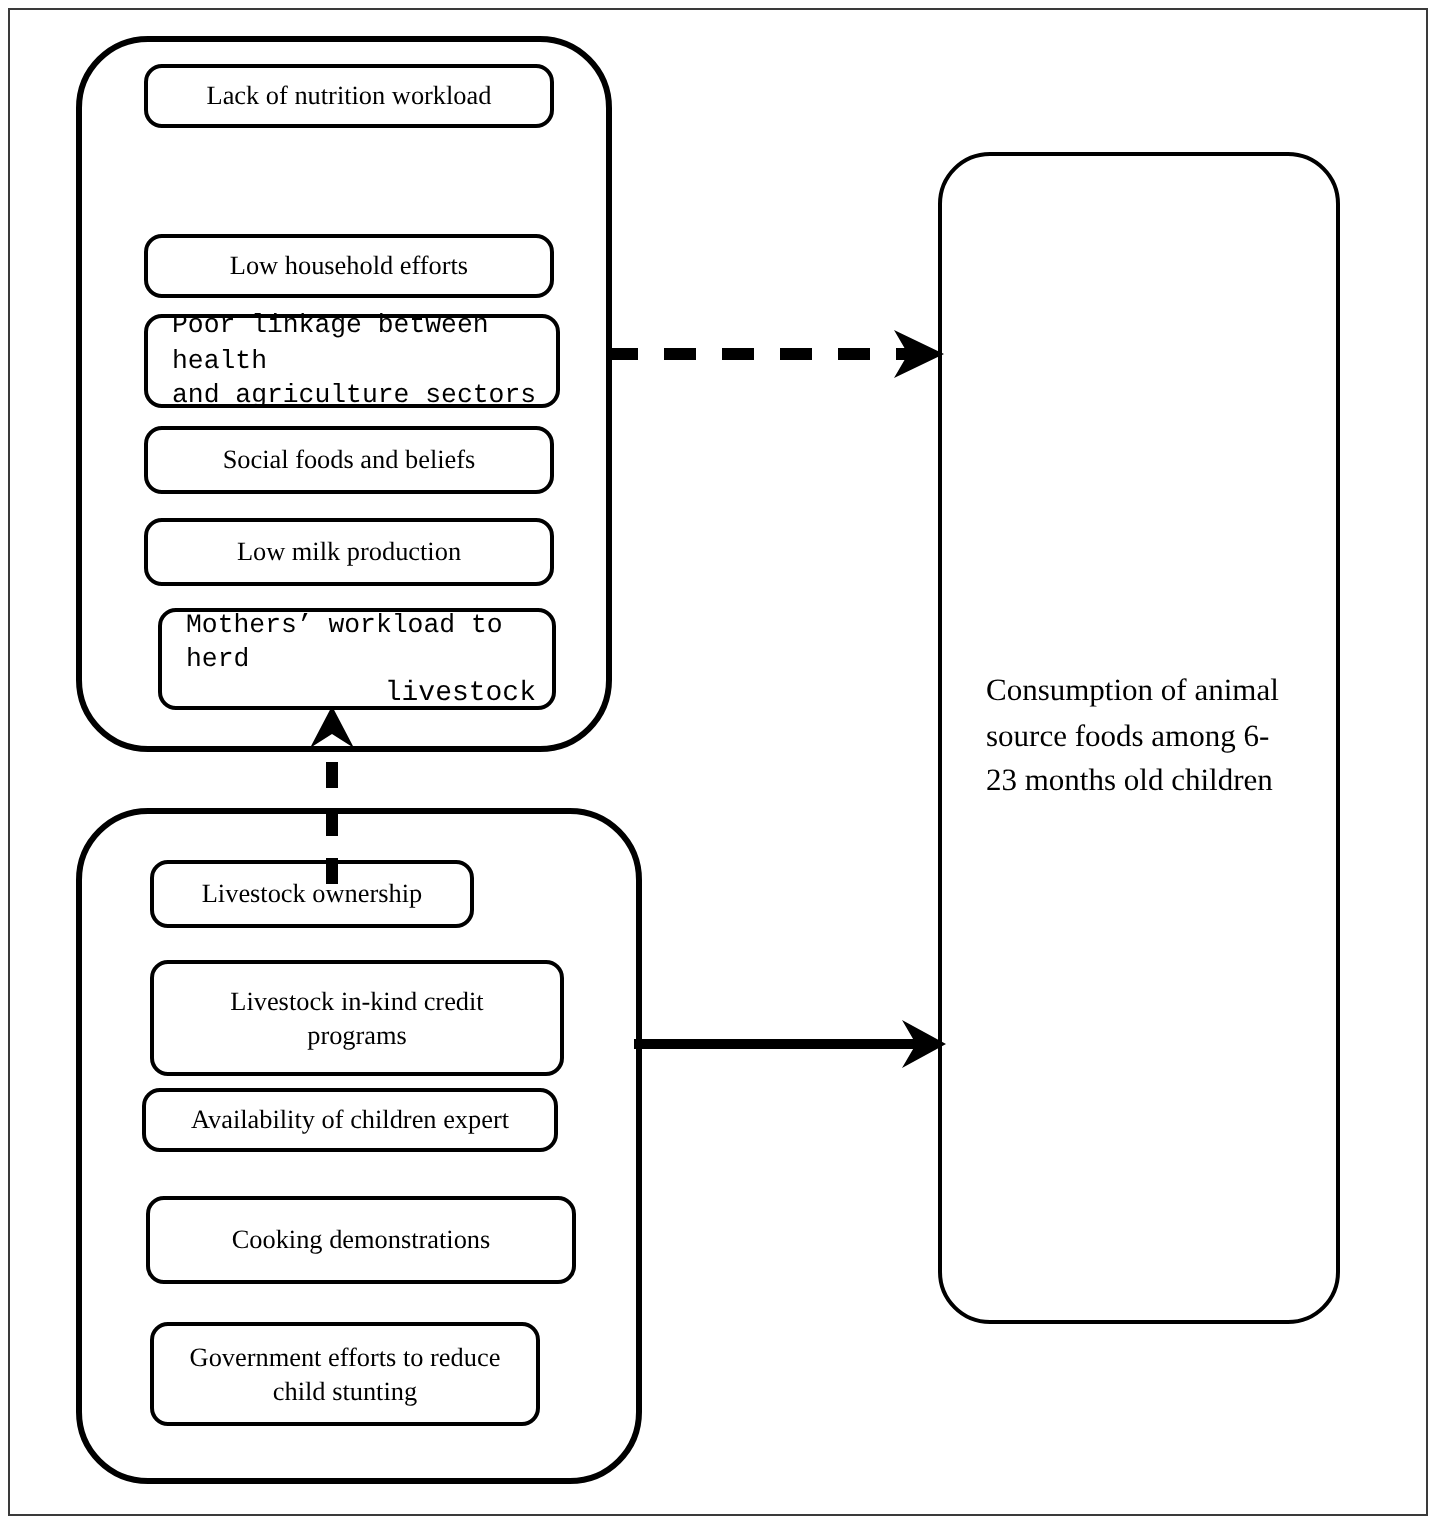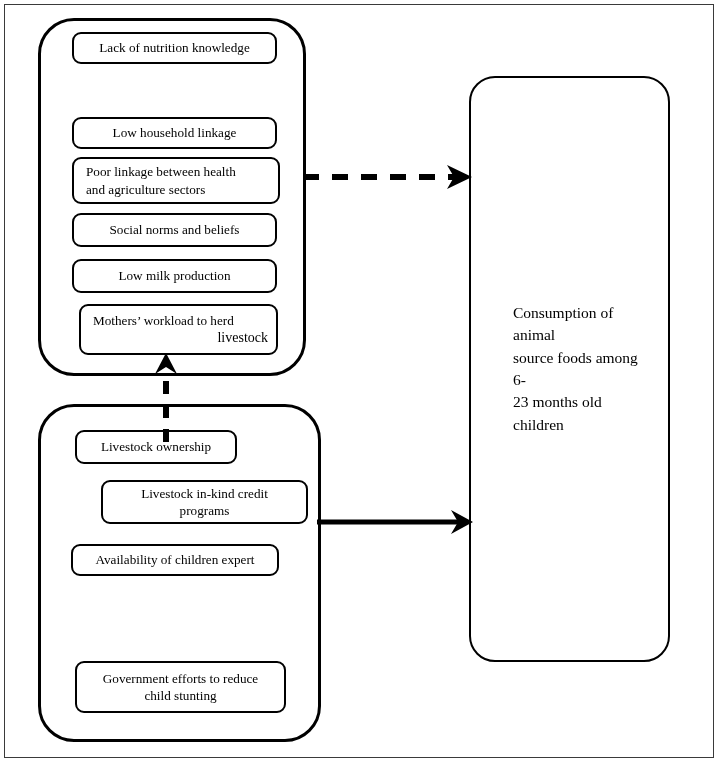--- a/index.html
+++ b/index.html
@@ -52,21 +52,21 @@
     height: 586px;
     border: 2px solid #000000;
     border-radius: 26px;
     background: #ffffff;
     box-sizing: border-box;
     display: flex;
     align-items: center;
     justify-content: flex-start;
   }
   #outcome-text {
-    padding-left: 42px;
+    padding-left: 22px;
     padding-right: 14px;
     font-size: 15.5px;
     line-height: 1.45;
     text-align: left;
     white-space: pre-line;
   }
 
   
   .item-box {
     position: absolute;
@@ -79,21 +79,21 @@
     font-size: 13.2px;
     line-height: 1.32;
   }
   .item-box .txt {
     display: block;
     width: 100%;
     padding: 0 8px;
     white-space: pre-line;
   }
   .center .txt { text-align: center; }
-  .left .txt   { text-align: left; padding-left: 12px; }
+  .left .txt   { text-align: left; padding-left: 12px; font-family: Liberation Mono, monospace; }
 
   
   .big-line {
     font-size: 14px;
     display: block;
     line-height: 1.2;
     text-align: right;
   }
 
   
@@ -105,65 +105,68 @@
 </head>
 <body>
 
 <div id="canvas">
 
   <div class="page-frame"></div>
 
   <div class="group-box" id="group-barriers"></div>
 
   <div class="item-box center" style="left:72px; top:32px; width:205px; height:32px;">
-    <span class="txt">Lack of nutrition knowledge</span>
+    <span class="txt">Lack of nutrition workload</span>
   </div>
 
 
   <div class="item-box center" style="left:72px; top:117px; width:205px; height:32px;">
-    <span class="txt">Low household linkage</span>
+    <span class="txt">Low household efforts</span>
   </div>
 
   <div class="item-box left" style="left:72px; top:157px; width:208px; height:47px;">
     <span class="txt">Poor linkage between health
 and agriculture sectors</span>
   </div>
 
   <div class="item-box center" style="left:72px; top:213px; width:205px; height:34px;">
-    <span class="txt">Social norms and beliefs</span>
+    <span class="txt">Social foods and beliefs</span>
   </div>
 
   <div class="item-box center" style="left:72px; top:259px; width:205px; height:34px;">
     <span class="txt">Low milk production</span>
   </div>
 
   <div class="item-box left" style="left:79px; top:304px; width:199px; height:51px;">
     <span class="txt">
       <span>Mothers’ workload to herd</span>
       <span class="big-line">livestock</span>
     </span>
   </div>
 
   <div class="group-box" id="group-enablers"></div>
 
   <div class="item-box center" style="left:75px; top:430px; width:162px; height:34px;">
     <span class="txt">Livestock ownership</span>
   </div>
 
-  <div class="item-box center" style="left:75px; top:480px; width:207px; height:44px;margin-left:26px;">
+  <div class="item-box center" style="left:75px; top:480px; width:207px; height:58px;">
     <span class="txt">Livestock in-kind credit
 programs</span>
   </div>
 
   <div class="item-box center" style="left:71px; top:544px; width:208px; height:32px;">
     <span class="txt">Availability of children expert</span>
   </div>
 
+  <div class="item-box center" style="left:73px; top:598px; width:215px; height:44px;">
+    <span class="txt">Cooking demonstrations</span>
+  </div>
 
-  <div class="item-box center" style="left:75px; top:661px; width:211px; height:52px;">
+  <div class="item-box center" style="left:75px; top:661px; width:195px; height:52px;">
     <span class="txt">Government efforts to reduce
 child stunting</span>
   </div>
 
   <div id="outcome-box">
     <span id="outcome-text">Consumption of animal
 source foods among 6-
 23 months old children</span>
   </div>
 

